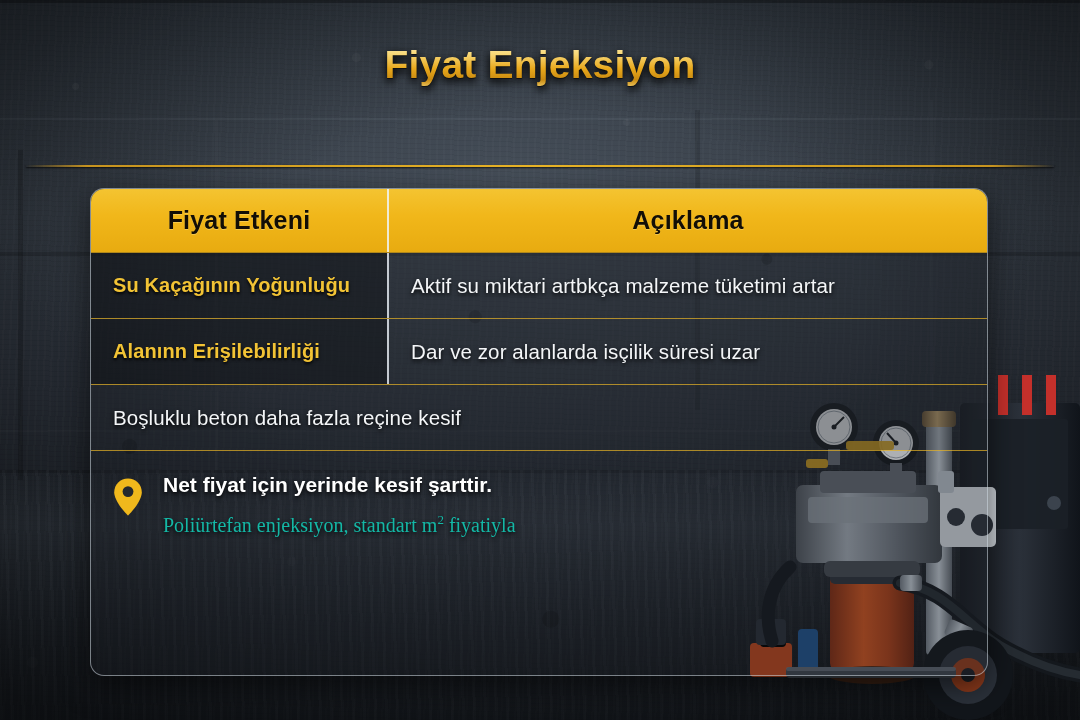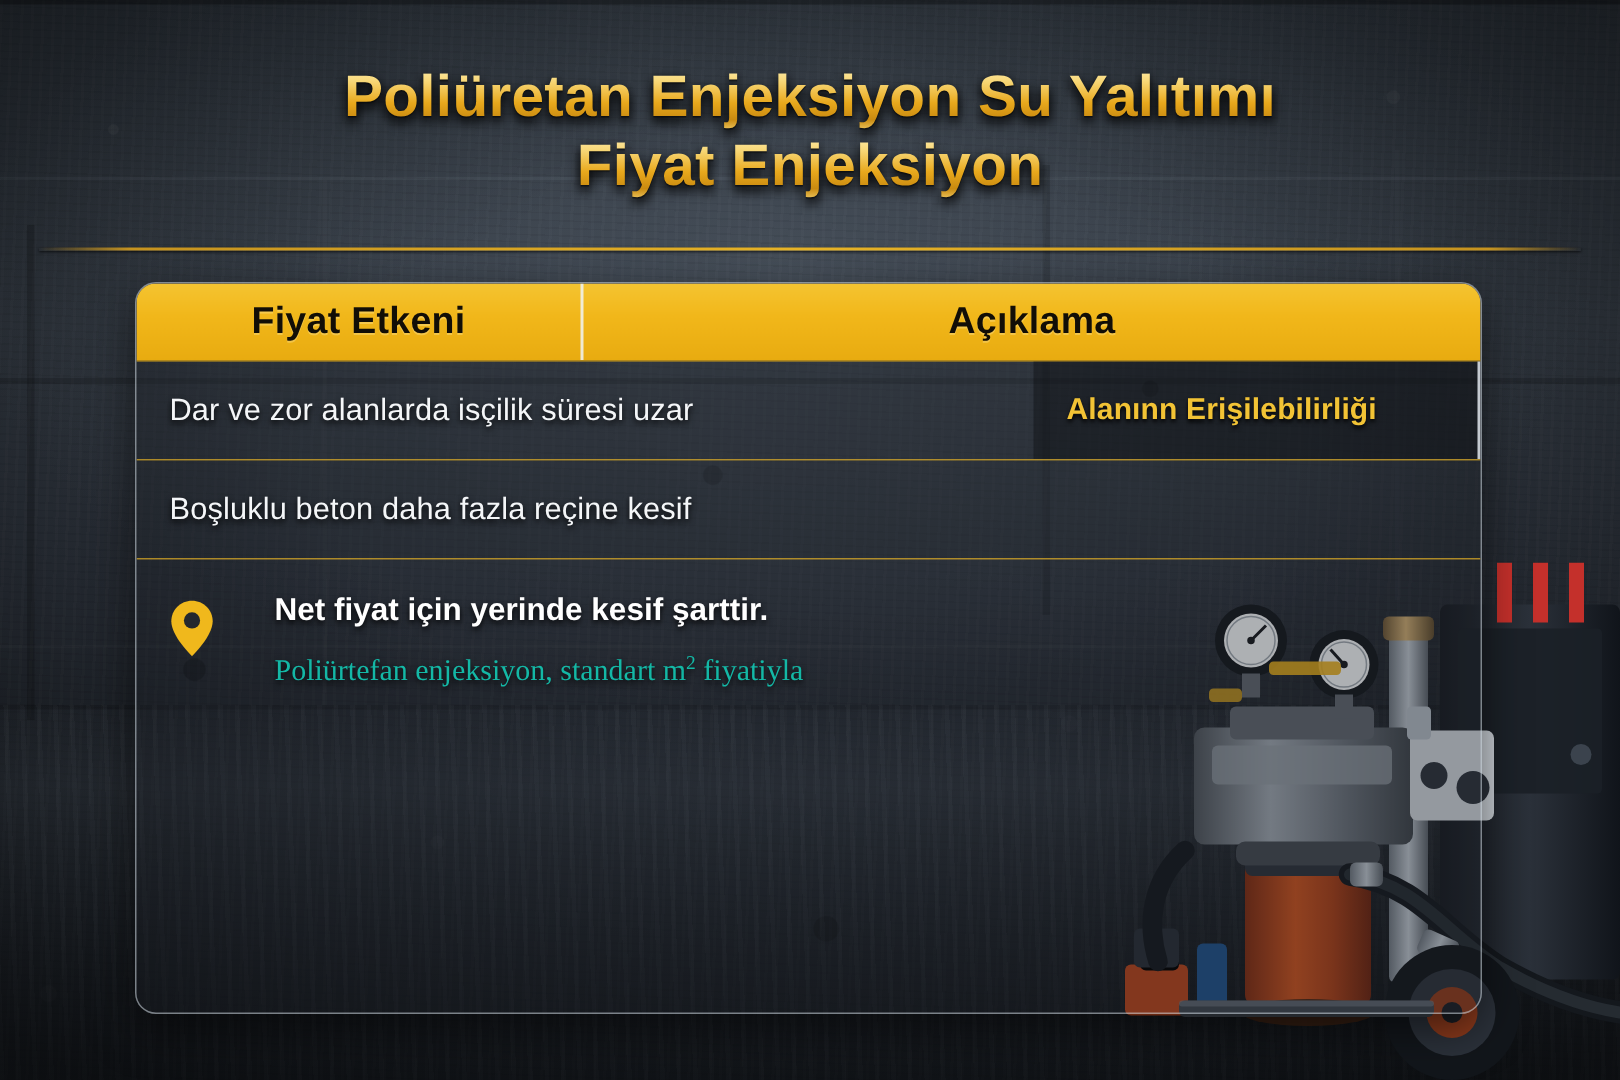--- a/index.html
+++ b/index.html
@@ -99,21 +99,21 @@
     border:1px solid rgba(208,216,226,.55);
     background:rgba(26,31,38,.30);
     box-shadow:0 10px 30px rgba(0,0,0,.55);
     overflow:hidden;
     backdrop-filter:blur(.5px);
   }
 
   
   #table-head{
     display:flex;
-    height:52px;
+    height:64px;
     background:linear-gradient(180deg,#F4C431 0%,#F1B71A 42%,#E8AB10 100%);
     border-bottom:1px solid rgba(120,86,10,.55);
   }
   #table-head .th{
     display:flex; align-items:center; justify-content:center;
     color:#120E06;
     font-weight:bold;
     font-size:25px;
     letter-spacing:.2px;
     text-shadow:0 1px 0 rgba(255,236,170,.35);
@@ -147,21 +147,20 @@
     font-size:20.5px;
     letter-spacing:.1px;
     text-shadow:0 2px 4px rgba(0,0,0,.95);
   }
 
   
   #note{
     display:flex;
     padding:22px 0 0 22px;
     height:160px;
-    gap:20px;
   }
   #pin-wrap{ width:46px; flex:none; padding-top:4px; }
   #note-text{ padding-left:4px; }
   #note-title{
     color:#FFFFFF;
     font-weight:bold;
     font-size:21px;
     margin-bottom:7px;
     text-shadow:0 2px 4px rgba(0,0,0,.95);
   }
@@ -285,39 +284,46 @@
       <circle cx="218" cy="300" r="29" fill="#2b313a"></circle>
       <circle cx="218" cy="300" r="17" fill="#8c3a1c"></circle>
       <circle cx="218" cy="300" r="7" fill="#1a1e24"></circle>
 
       <rect x="36" y="292" width="170" height="11" rx="4" fill="#3c434b"></rect>
       <rect x="36" y="292" width="170" height="4" rx="2" fill="#6e757e" opacity=".6"></rect>
     </svg>
   </div>
 
   <div id="title-block">
-    <div class="title-line">Poliüretan Enjeksiyon Su Yalıtımı</div>
     <div class="title-line">Fiyat Enjeksiyon</div>
   </div>
   <div id="title-rule"></div>
 
   <div id="card">
 
     <div id="table-head">
       <div class="th col-a">Fiyat Etkeni</div>
       <div class="th col-b">Açıklama</div>
     </div>
 
-
     <div class="trow">
+      <div class="td col-a">
+        <span class="factor">Su Kaçağının Yoğunluğu</span>
+      </div>
+      <div class="td col-b">
+        <span class="desc">Aktif su miktari artbkça malzeme tüketimi artar</span>
+      </div>
+    </div>
+
+    <div class="trow">
+      <div class="td col-a">
+        <span class="factor">Alanınn Erişilebilirliği</span>
+      </div>
       <div class="td col-b">
         <span class="desc">Dar ve zor alanlarda isçilik süresi uzar</span>
-      </div>
-      <div class="td col-a">
-        <span class="factor">Alanınn Erişilebilirliği</span>
       </div>
     </div>
 
     <div class="trow">
       <div class="td col-b">
         <span class="desc">Boşluklu beton daha fazla reçine kesif</span>
       </div>
     </div>
 
 

